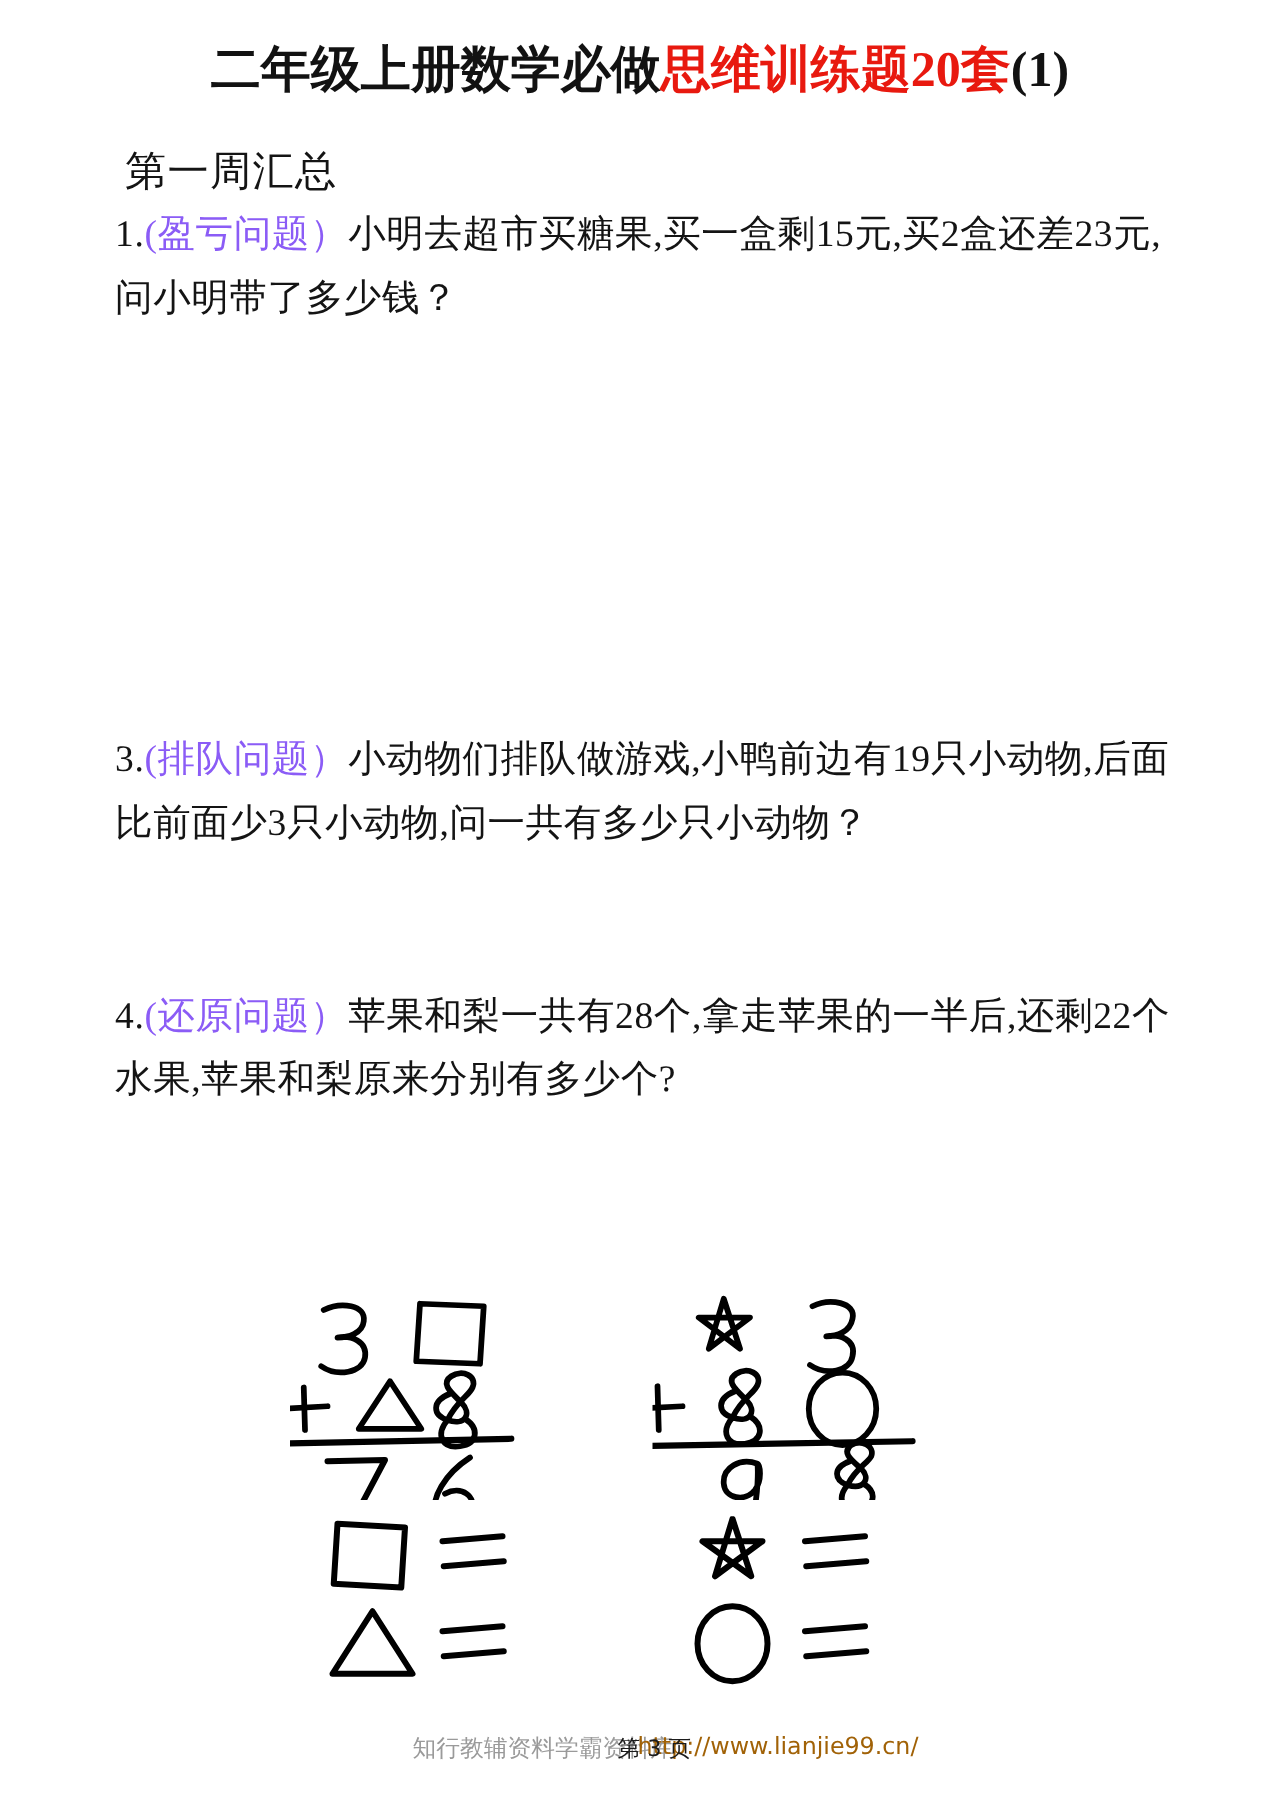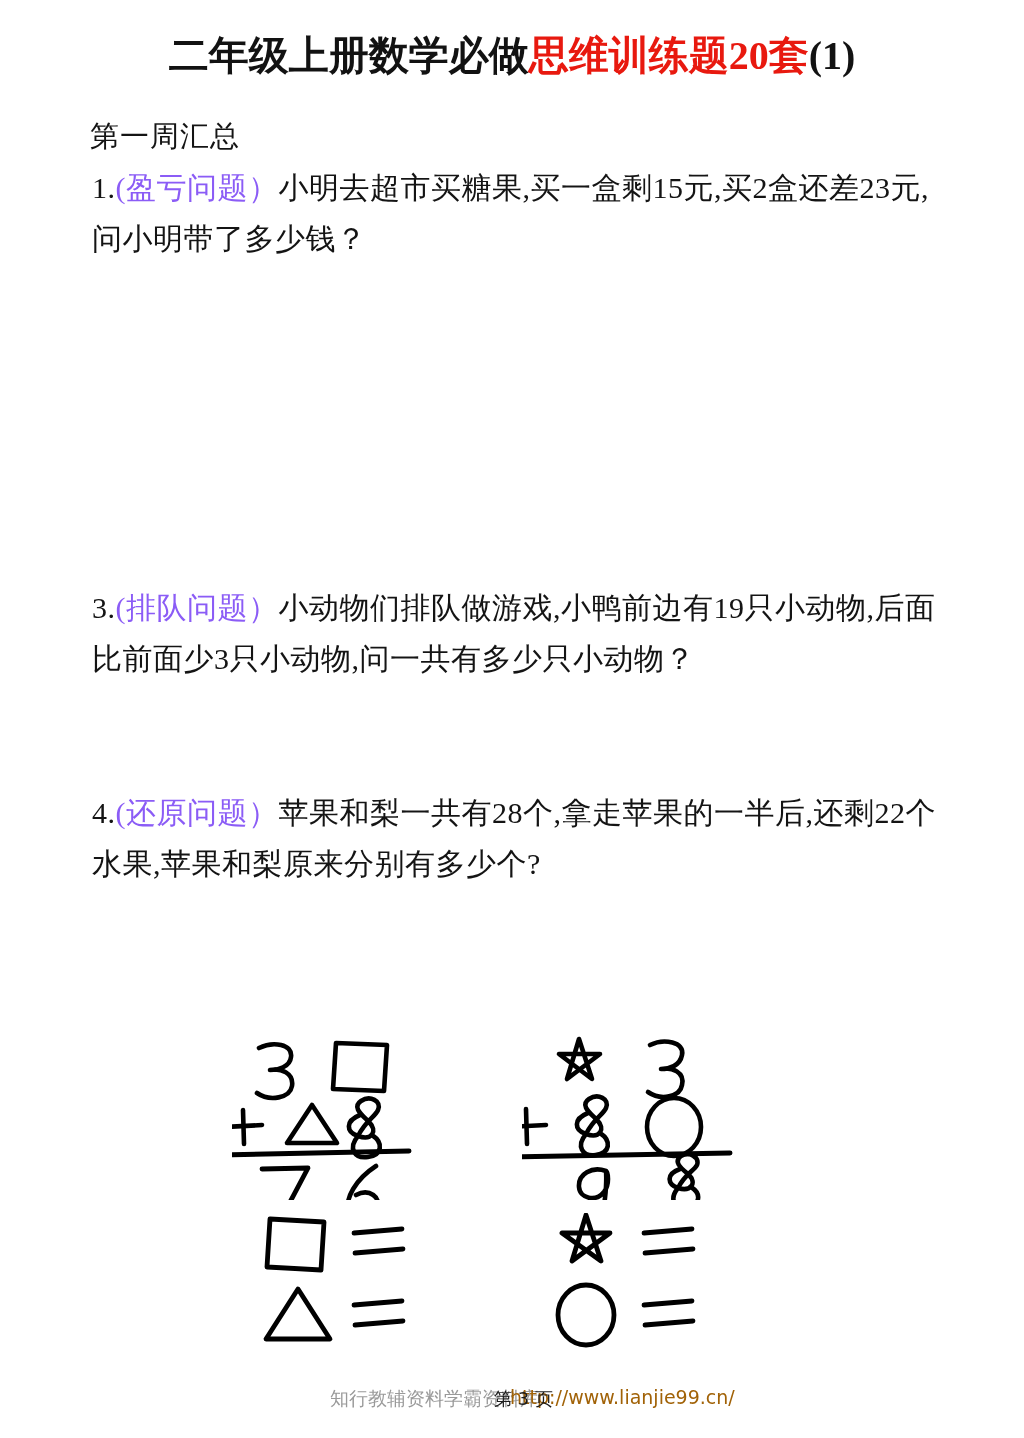--- a/index.html
+++ b/index.html
@@ -36,22 +36,22 @@
     white-space: nowrap;
     line-height: 1.2;
   }
   .title .blk { color: #121212; }
   .title .red { color: #e8190f; }
   .title .tail { color: #121212; font-weight: bold; }
 
   
   .section-head {
     position: absolute;
-    left: 90px;
-    font-size: 29px;
+    left: 100px;
+    font-size: 33px;
     line-height: 1.45;
     letter-spacing: 1px;
     color: #141414;
   }
 
   .problem {
     position: absolute;
     left: 92px;
     width: 860px;
     font-size: 30px;

